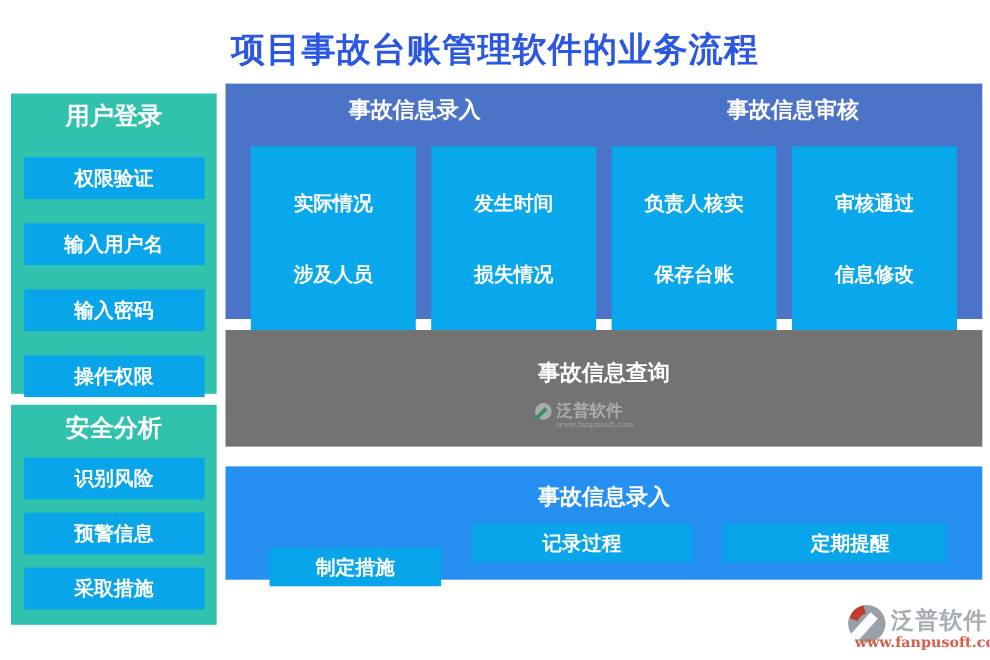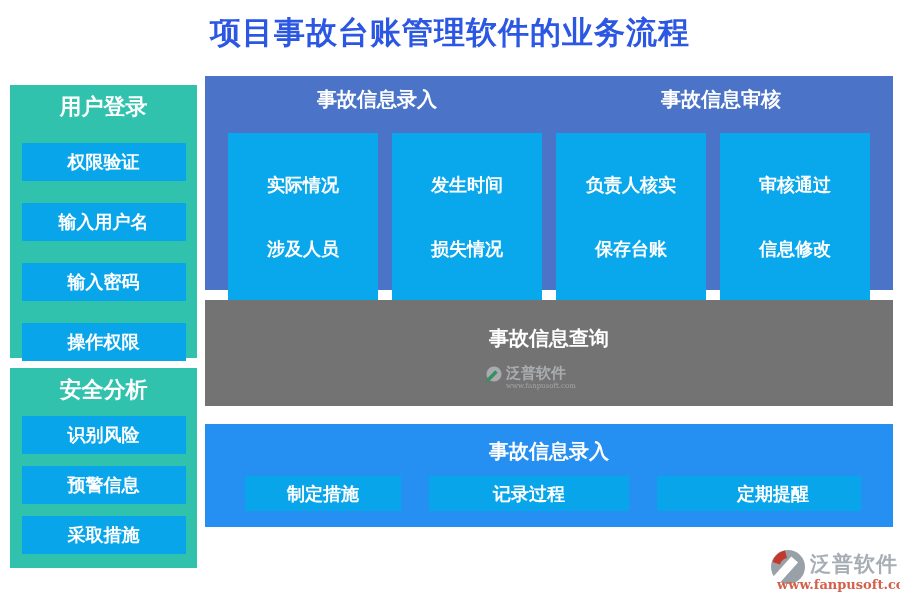--- a/index.html
+++ b/index.html
@@ -3,21 +3,21 @@
 <meta charset="utf-8">
 <style>
   html,body{margin:0;padding:0;}
   body{
     width:900px;height:600px;position:relative;overflow:hidden;
     background:#ffffff;
     font-family:"DejaVu Serif","Liberation Serif",serif;
   }
   
   .page-title{
-    position:absolute;top:12px;left:0;width:100%;
+    position:absolute;top:24px;left:0;width:100%;
     text-align:center;font-size:31px;font-weight:bold;
     color:#2b57e3;letter-spacing:1px;
   }
   
   .sidebar{position:absolute;left:10px;top:85px;width:187px;}
   .side-section{background:#31c2ae;}
   .side-section.s1{height:273px;}
   .side-section.s2{height:200px;margin-top:10px;}
   .side-header{
     text-align:center;color:#fff;font-weight:bold;
@@ -72,21 +72,21 @@
   .panel-process{height:103px;background:#268ff2;margin-top:18px;}
   .process-header{
     text-align:center;color:#fff;font-weight:bold;font-size:20px;
     padding-top:13px;height:28px;line-height:28px;
   }
   .process-btns{display:flex;justify-content:space-between;padding:0 32px 0 40px;margin-top:11px;}
   .process-btn{
     height:35px;background:#09a5ea;color:#fff;font-weight:bold;font-size:18px;
     display:flex;align-items:center;justify-content:center;cursor:pointer;
   }
-  .process-btn.b1{width:156px;}
+  .process-btn.b1{width:156px;margin-top:22px;}
   .process-btn.b2{width:200px;}
   .process-btn.b3{width:176px;padding-left:28px;}
   
   .logo{position:absolute;left:768px;top:548px;width:130px;height:48px;cursor:pointer;}
   .logo .logo-icon{position:absolute;left:2px;top:1px;}
   .logo .logo-brand{
     position:absolute;left:42px;top:2px;font-size:21px;font-weight:bold;
     color:#a7adb4;letter-spacing:1px;white-space:nowrap;
   }
   .logo .logo-url{

